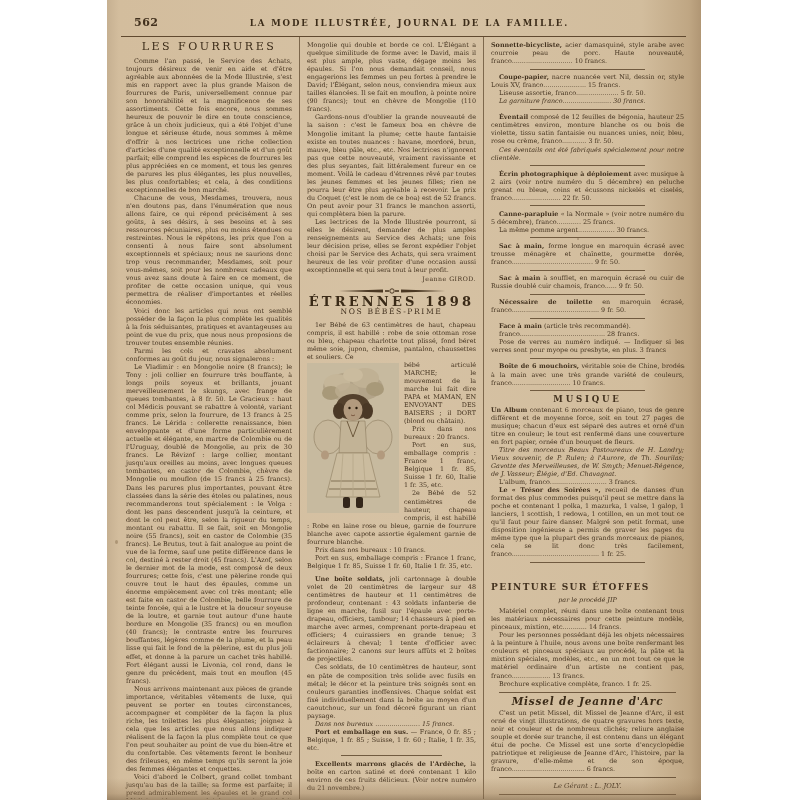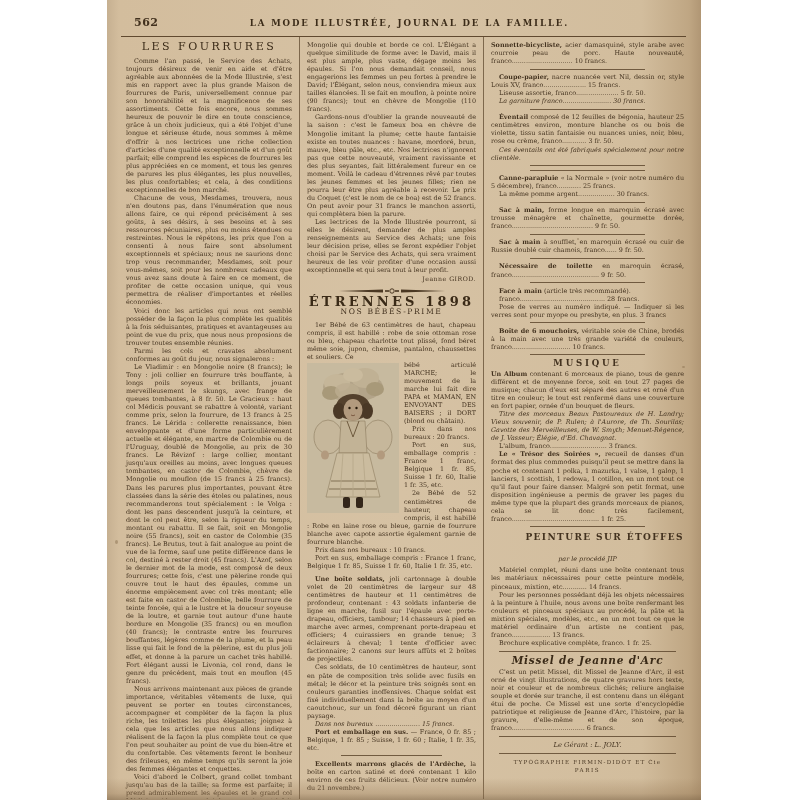--- a/index.html
+++ b/index.html
@@ -32,22 +32,22 @@
   .h-fourrures{font-size:11px;font-weight:normal;letter-spacing:2.5px;text-align:center;text-indent:0;margin:2px 0 6px 0;color:#3a2a17;}
   .sig{text-align:right;text-indent:0;font-size:6.2px;letter-spacing:.5px;margin-top:1px;}
   .ornament{display:block;margin:4px auto 2px auto;}
   .h-etrennes{font-size:13px;font-weight:bold;letter-spacing:3.2px;text-align:center;text-indent:0;margin:3px 0 2px 0;color:#3a2a17;}
   .h-bebes{font-size:7.6px;letter-spacing:1.6px;text-align:center;text-indent:0;margin:0 0 4px 0;}
   .bebe-wrap{overflow:visible;}
   .doll{float:left;width:92px;height:150px;margin:2px 5px 2px 0;}
   hr.sep{border:0;border-top:1px solid rgba(95,73,47,.85);width:60%;margin:3.5px auto;}
   hr.sepw{border:0;border-top:1px solid rgba(95,73,47,.85);width:92%;margin:4px auto;}
   .h-musique{font-size:8.6px;letter-spacing:2.8px;text-align:center;text-indent:0;margin:2px 0 3px 0;font-weight:600;}
-  .h-peinture{font-size:9px;font-weight:bold;letter-spacing:1.4px;text-align:right;text-indent:0;margin:6px 0 1px 0;}
-  .h-procede{font-size:6.4px;font-style:italic;text-align:center;text-indent:0;margin:14px 0 3px 0;}
+  .h-peinture{font-size:9px;font-weight:bold;letter-spacing:1.4px;text-align:left;text-indent:0;margin:20px 0 1px 0;}
+  .h-procede{font-size:6.4px;font-style:italic;text-align:center;text-indent:0;margin:5px 0 3px 0;}
   .h-missel{font-size:10.5px;font-weight:bold;font-style:italic;letter-spacing:.8px;text-align:center;text-indent:0;margin:4px 0 4px 0;color:#3a2a17;}
   .gerant{text-align:center;text-indent:0;font-size:6.8px;margin:3px 0;}
   .colophon{text-align:center;text-indent:0;font-size:5.6px;letter-spacing:1.2px;margin-top:4px;color:#4a3824;}
   .colophon2{text-align:center;text-indent:0;font-size:5.6px;letter-spacing:1.6px;color:#4a3824;}
   .sp2{height:5px;}
 </style>
 </head>
 <body>
 
 <div class="stage">
@@ -154,20 +154,21 @@
         <div class="col c3">
           <p class="noind"><span class="lead">Sonnette-bicycliste,</span><span> acier damasquiné, style arabe avec courroie peau de porc. Haute nouveauté, franco.............................. 10 francs.</span></p>
           <hr class="sep">
           <p><span class="lead">Coupe-papier,</span><span> nacre nuancée vert Nil, dessin or, style Louis XV, franco..................... 15 francs.</span></p>
           <p>Liseuse assortie, franco..................... 5 fr. 50.</p>
           <p class="it">La garniture franco........................ 30 francs.</p>
           <hr class="sep">
           <p><span class="lead">Éventail</span><span> composé de 12 feuilles de bégonia, hauteur 25 centimètres environ, monture blanche os ou bois de violette, tissu satin fantaisie ou nuances unies, noir, bleu, rose ou crème, franco............ 3 fr. 50.</span></p>
           <p class="it">Ces éventails ont été fabriqués spécialement pour notre clientèle.</p>
           <hr class="sep">
+          <p><span class="lead">Écrin photographique à déploiement</span><span> avec musique à 2 airs (voir notre numéro du 5 décembre) en peluche grenat ou bleue, coins et écussons nickelés et ciselés, franco........................ 22 fr. 50.</span></p>
           <hr class="sep">
           <p><span class="lead">Canne-parapluie</span><span> « la Normale » (voir notre numéro du 5 décembre), franco............ 25 francs.</span></p>
           <p>La même pomme argent.................. 30 francs.</p>
           <hr class="sep">
           <p><span class="lead">Sac à main,</span><span> forme longue en maroquin écrasé avec trousse ménagère et chaînette, gourmette dorée, franco........................................ 9 fr. 50.</span></p>
           <hr class="sep">
           <p><span class="lead">Sac à main</span><span> à soufflet, en maroquin écrasé ou cuir de Russie doublé cuir chamois, franco...... 9 fr. 50.</span></p>
           <hr class="sep">
           <p><span class="lead">Nécessaire de toilette</span><span> en maroquin écrasé, franco........................................... 9 fr. 50.</span></p>
           <hr class="sep">

